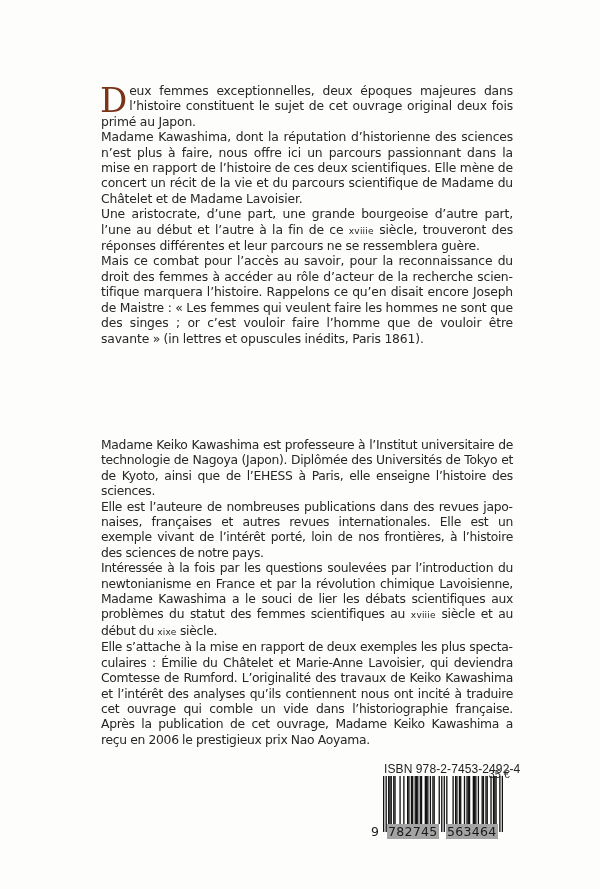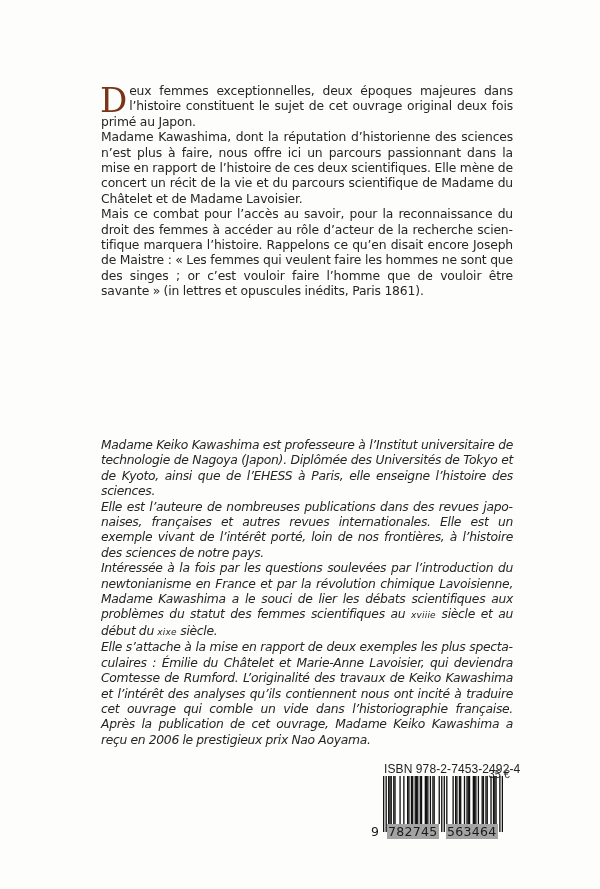--- a/index.html
+++ b/index.html
@@ -43,21 +43,20 @@
       float: left;
       font-family: "DejaVu Serif", serif;
       font-size: 34px;
       line-height: 28px;
       color: #7a3418;
       margin: 2px 2px 0 -1px;
       padding: 0;
     }
     .bio {
       top: 438px;
-      font-style: italic;
       letter-spacing: -0.3px;
     }
     .smallcaps {
       font-size: 9px;
       letter-spacing: 0.2px;
     }
     .price {
       position: absolute;
       right: 90px;
       top: 768px;
@@ -118,20 +117,21 @@
     }
   </style>
 </head>
 <body>
 
 <div class="page">
 
   <div class="text-block summary">
     <p><span class="dropcap">D</span><span>eux femmes exceptionnelles, deux époques majeures dans l’histoire constituent le sujet de cet ouvrage original deux fois primé au Japon.</span></p>
     <p>Madame Kawashima, dont la réputation d’historienne des sciences n’est plus à faire, nous offre ici un parcours passionnant dans la mise en rapport de l’histoire de ces deux scientifiques. Elle mène de concert un récit de la vie et du parcours scientifique de Madame du Châtelet et de Madame Lavoisier.</p>
+    <p><span>Une aristocrate, d’une part, une grande bourgeoise d’autre part, l’une au début et l’autre à la fin de ce </span><span class="smallcaps">xviiie</span><span> siècle, trouveront des réponses différentes et leur parcours ne se ressemblera guère.</span></p>
     <p>Mais ce combat pour l’accès au savoir, pour la reconnaissance du droit des femmes à accéder au rôle d’acteur de la recherche scien­tifique marquera l’histoire. Rappelons ce qu’en disait encore Joseph de Maistre : « Les femmes qui veulent faire les hommes ne sont que des singes ; or c’est vouloir faire l’homme que de vouloir être savante » (in lettres et opuscules inédits, Paris 1861).</p>
   </div>
 
   <div class="text-block bio">
     <p>Madame Keiko Kawashima est professeure à l’Institut universitaire de technologie de Nagoya (Japon). Diplômée des Universités de Tokyo et de Kyoto, ainsi que de l’EHESS à Paris, elle enseigne l’histoire des sciences.</p>
     <p>Elle est l’auteure de nombreuses publications dans des revues japo­naises, françaises et autres revues internationales. Elle est un exemple vivant de l’intérêt porté, loin de nos frontières, à l’histoire des sciences de notre pays.</p>
     <p><span>Intéressée à la fois par les questions soulevées par l’introduction du newtonianisme en France et par la révolution chimique Lavoisienne, Madame Kawashima a le souci de lier les débats scientifiques aux problèmes du statut des femmes scientifiques au </span><span class="smallcaps">xviiie</span><span> siècle et au début du </span><span class="smallcaps">xixe</span><span> siècle.</span></p>
     <p>Elle s’attache à la mise en rapport de deux exemples les plus specta­culaires : Émilie du Châtelet et Marie-Anne Lavoisier, qui deviendra Comtesse de Rumford. L’originalité des travaux de Keiko Kawashima et l’intérêt des analyses qu’ils contiennent nous ont incité à traduire cet ouvrage qui comble un vide dans l’historiographie française. Après la publication de cet ouvrage, Madame Keiko Kawashima a reçu en 2006 le prestigieux prix Nao Aoyama.</p>
   </div>
 

